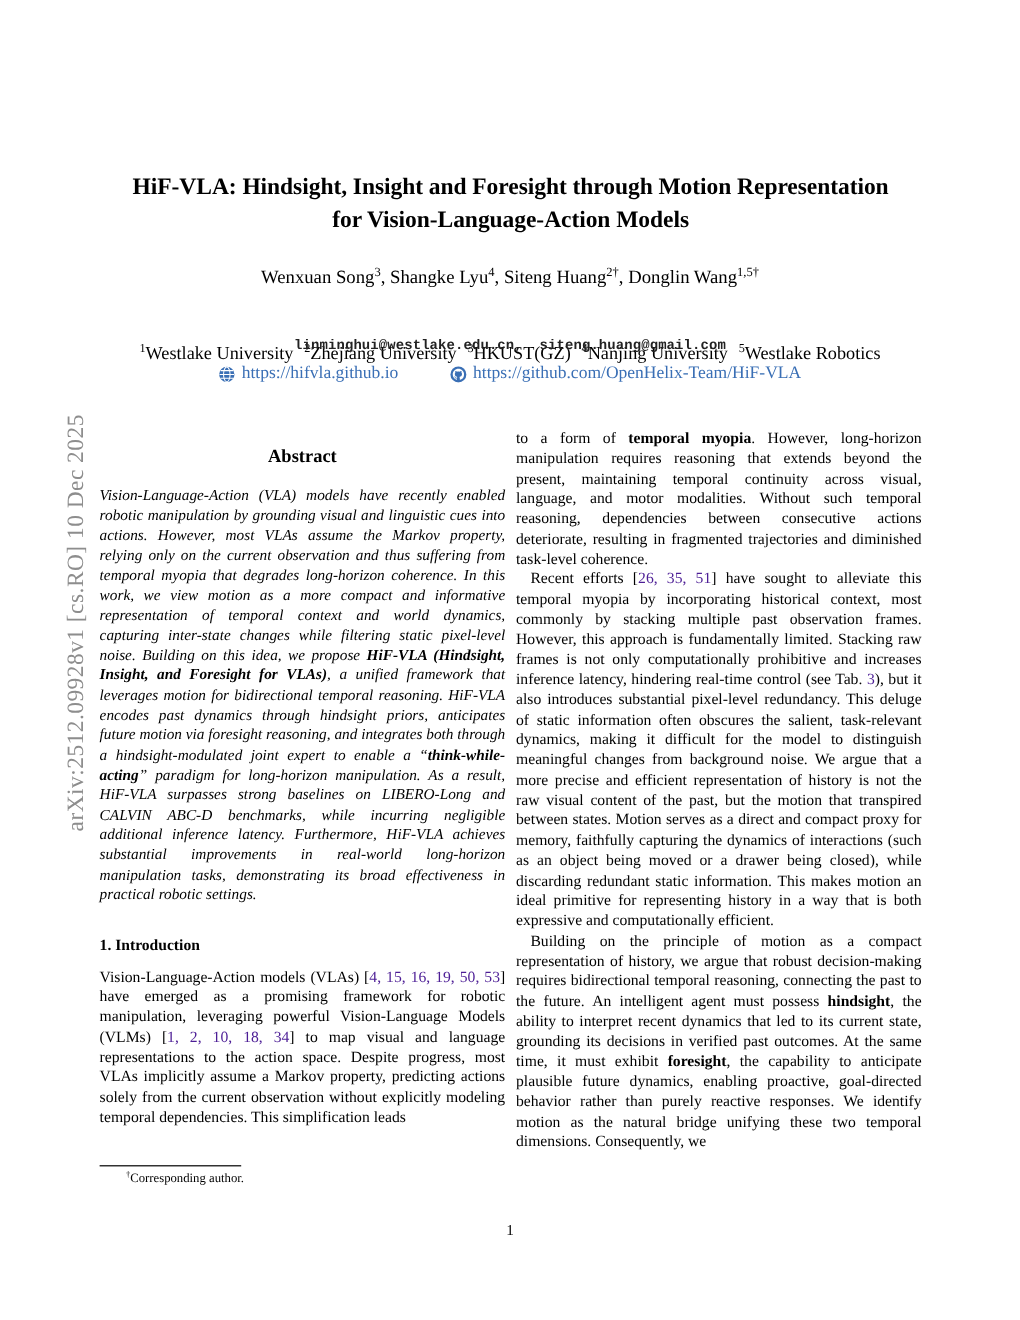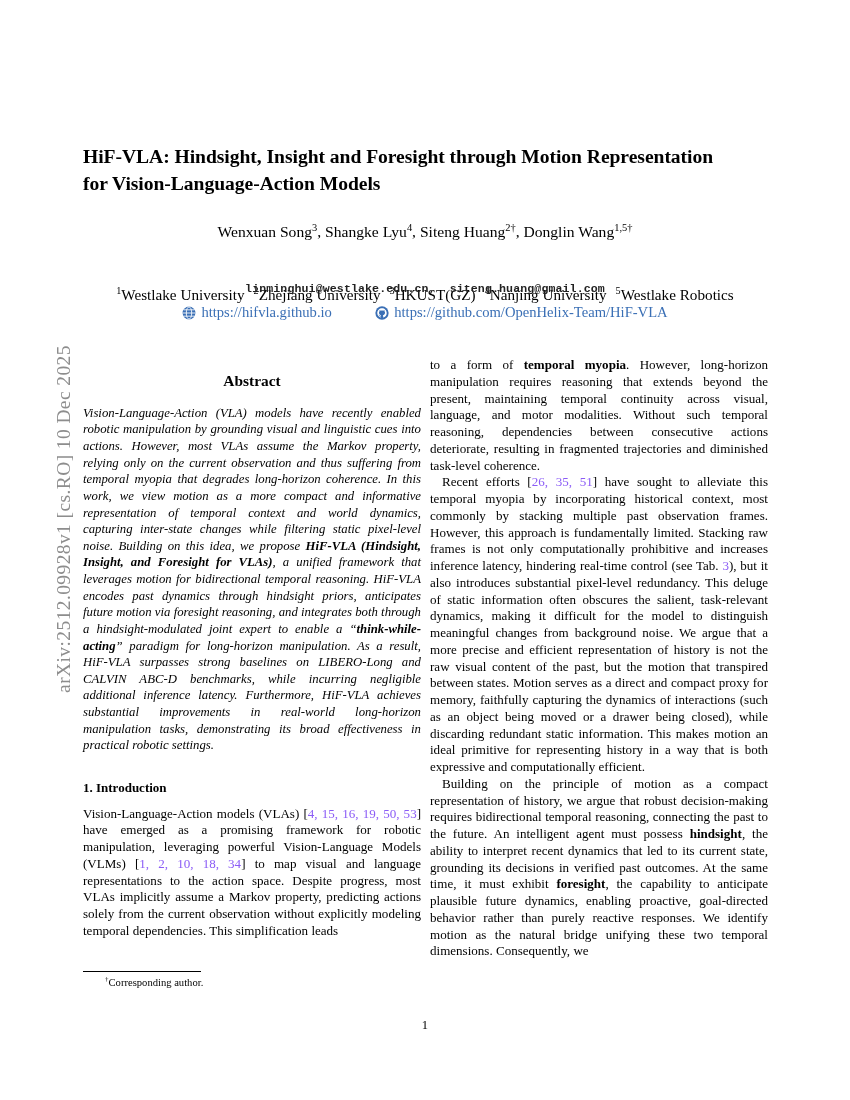--- a/index.html
+++ b/index.html
@@ -38,21 +38,21 @@
     left: 0; top: 0;
     width: 850px; height: 1100px;
   }
 
   
   #title-block {
     position: absolute;
     left: 83px;
     top: 143px;
     width: 685px;
-    text-align: left;
+    text-align: center;
   }
   #paper-title {
     font-size: 19.6px;
     font-weight: bold;
     line-height: 1.38;
     letter-spacing: -0.05px;
   }
 
   #authors-block {
     position: absolute;
@@ -140,21 +140,21 @@
   .abstract-body b { font-weight: bold; font-style: italic; }
 
   .section-heading {
     font-size: 13px;
     font-weight: bold;
     margin: 26px 0 9px 0;
     text-align: left;
   }
   p.para { margin: 0; text-indent: 0; }
   p.para + p.para { margin-top: 0; text-indent: 12px; }
-  .ref { color: #8b5cf6; }
+  .ref { color: #4c1d95; }
   .bold { font-weight: bold; }
 
   
   #footnote {
     position: absolute;
     left: 83px;
     top: 971px;
     width: 338px;
   }
   #footnote-rule {

